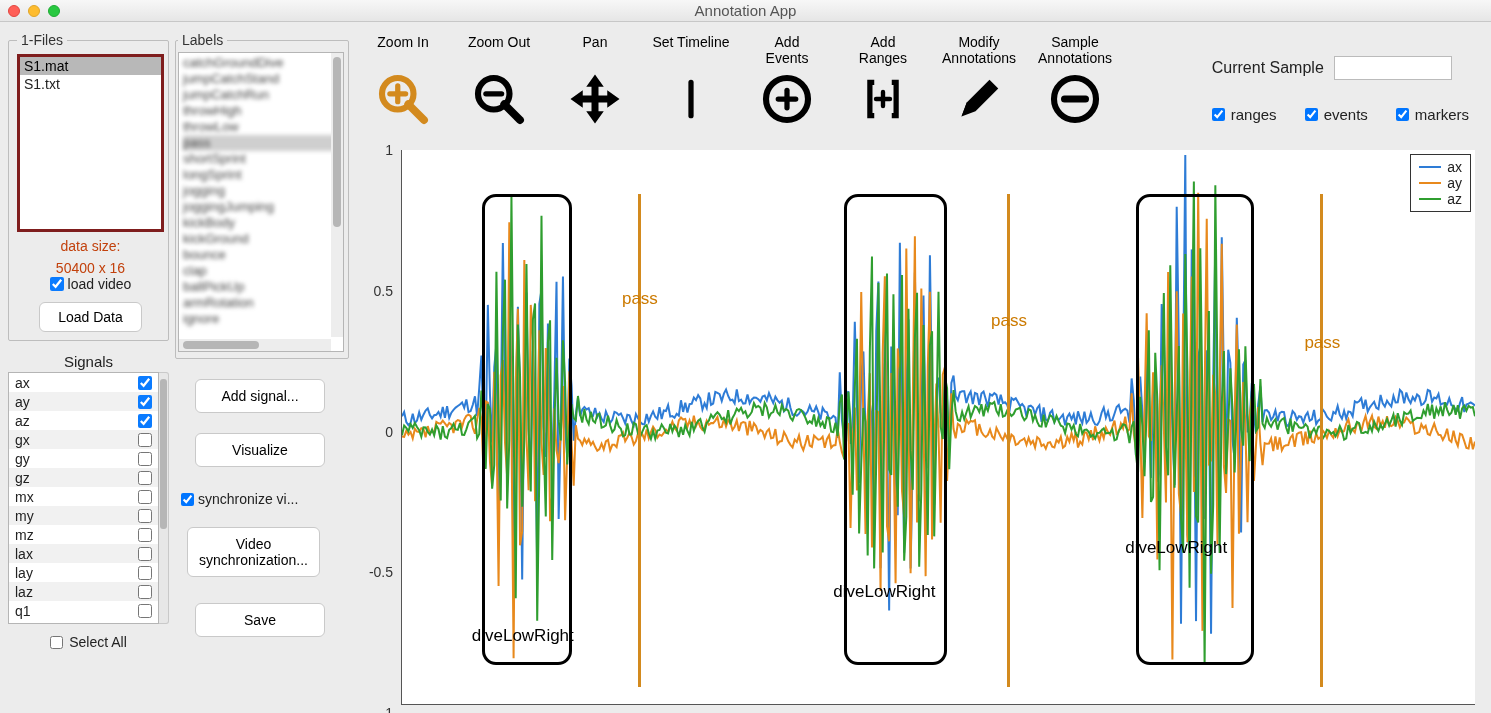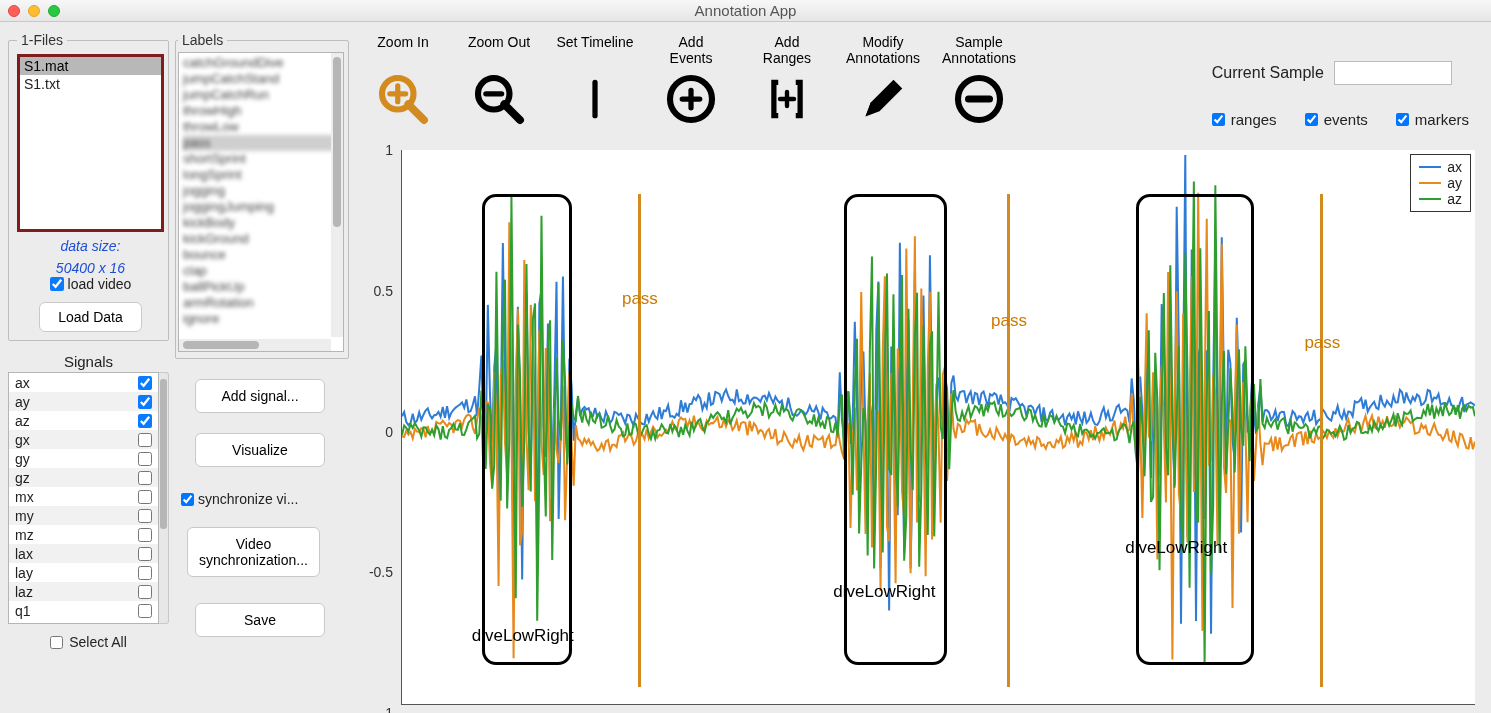--- a/index.html
+++ b/index.html
@@ -17,21 +17,21 @@
   .appbody { display: flex; height: 691px; }
 
   
   .leftcol { width: 173px; padding: 10px 4px 0 8px; font-size: 14px; }
   fieldset.panel { border: 1px solid #bdbdbd; border-radius: 2px; padding: 6px 4px 8px 8px; margin-bottom: 12px; }
   fieldset.panel > legend { font-size: 14px; color: #333; padding: 0 4px; }
   .filelist { height: 178px; background: #fff; border: 3px solid #7f1d1d; overflow-y: auto; font-size: 14px; }
   .filelist .row { padding: 1px 4px; }
   .filelist .row.selected { background: #d9d9d9; color: #fff0; } 
   .filelist .row.selected { color: #000; background: #b8b8b8; }
-  .centered { text-align: center; font-size: 14px; color: #1d4ed8; margin-top: 6px; font-style: italic; }
+  .centered { text-align: center; font-size: 14px; color: #c2410c; margin-top: 6px; }
   .checkrow { display: flex; align-items: center; justify-content: center; gap: 4px; margin-top: 0; font-size: 14px; }
   .checkrow input, .sigrow input, .cb input { width: 14px; height: 14px; accent-color: #0a7bff; }
   .btn { display: block; margin: 10px auto 0 auto; padding: 6px 18px; font-size: 14px; background: #fff; border: 1px solid #c9c9c9; border-radius: 6px; cursor: pointer; }
 
   .signals-title { text-align: center; font-size: 15px; margin: 4px 0 2px 0; }
   .signals-wrap { display: flex; }
   .signals { flex: 1; height: 252px; background: #fff; border: 1px solid #b5b5b5; overflow-y: auto; }
   .sigrow { display: flex; justify-content: space-between; align-items: center; padding: 0 6px; height: 19px; font-size: 14px; }
   .sigrow:nth-child(even) { background: #f1f1f1; }
   .scrollstub { width: 10px; background: #e7e7e7; border: 1px solid #c9c9c9; border-left: none; border-radius: 0 3px 3px 0; position: relative; }
@@ -48,21 +48,21 @@
   .labels-scroll-v::after { content:""; position:absolute; left:2px; right:2px; top:4px; height:60%; background:#b6b6b6; border-radius:4px; }
   .labels-scroll-h { position:absolute; left:0; right:12px; bottom:0; height:12px; background:#ededed; }
   .labels-scroll-h::after { content:""; position:absolute; top:2px; bottom:2px; left:4px; width:50%; background:#b6b6b6; border-radius:4px; }
 
   .midbtn { display:block; width: 130px; margin: 20px 0 0 20px; padding: 8px 4px; text-align:center; background:#fff; border:1px solid #c9c9c9; border-radius:6px; cursor:pointer; font-size:14px; }
   .midbtn.wide { width: 133px; margin-left: 12px; }
   .syncrow { display:flex; align-items:center; gap:4px; margin: 24px 0 8px 6px; }
 
   
   .main { flex: 1; display: flex; flex-direction: column; padding: 10px 14px 0 0; }
-  .toolbar { display: flex; align-items: center; }
+  .toolbar { display: flex; align-items: flex-start; }
   .tool { width: 96px; text-align: center; font-size: 14px; color: #000; }
   .tool .lbl { height: 34px; display:flex; align-items:flex-start; justify-content:center; line-height:16px; padding-top:2px; }
   .tool .ico { height: 66px; display:flex; align-items:center; justify-content:center; }
   .tool svg { width: 56px; height: 56px; }
   .spacer { flex: 1; }
   .cursample { display:flex; align-items:center; gap:10px; margin-top:24px; font-size:16px; }
   .cursample input { width: 118px; height: 24px; border: 1px solid #bbb; background:#fff; }
   .viewopts { display:flex; gap:28px; margin: 26px 8px 0 0; justify-content:flex-end; font-size:15px; }
   .viewopts label { display:flex; align-items:center; gap:6px; }
 
@@ -231,20 +231,28 @@
           <div class="lbl">Zoom Out</div>
           <div class="ico">
             <svg viewBox="0 0 64 64">
                 <circle cx="26" cy="26" r="18" fill="none" stroke="#000" stroke-width="7"></circle>
                 <line x1="38" y1="38" x2="56" y2="56" stroke="#000" stroke-width="9" stroke-linecap="round"></line>
                 <line x1="17" y1="26" x2="35" y2="26" stroke="#000" stroke-width="6" stroke-linecap="round"></line>
               </svg>
           </div>
         </div>
         <div class="tool">
+          <div class="lbl">Pan</div>
+          <div class="ico">
+            <svg viewBox="0 0 64 64">
+                <polygon points="32,4 42,18 36,18 36,28 46,28 46,22 60,32 46,42 46,36 36,36 36,46 42,46 32,60 22,46 28,46 28,36 18,36 18,42 4,32 18,22 18,28 28,28 28,18 22,18" fill="#000"></polygon>
+              </svg>
+          </div>
+        </div>
+        <div class="tool">
           <div class="lbl">Set Timeline</div>
           <div class="ico">
             <svg viewBox="0 0 64 64">
                 <rect x="29" y="10" width="6" height="44" rx="3" fill="#000"></rect>
               </svg>
           </div>
         </div>
         <div class="tool">
           <div class="lbl" style="white-space:pre-line">Add
 Events</div>

